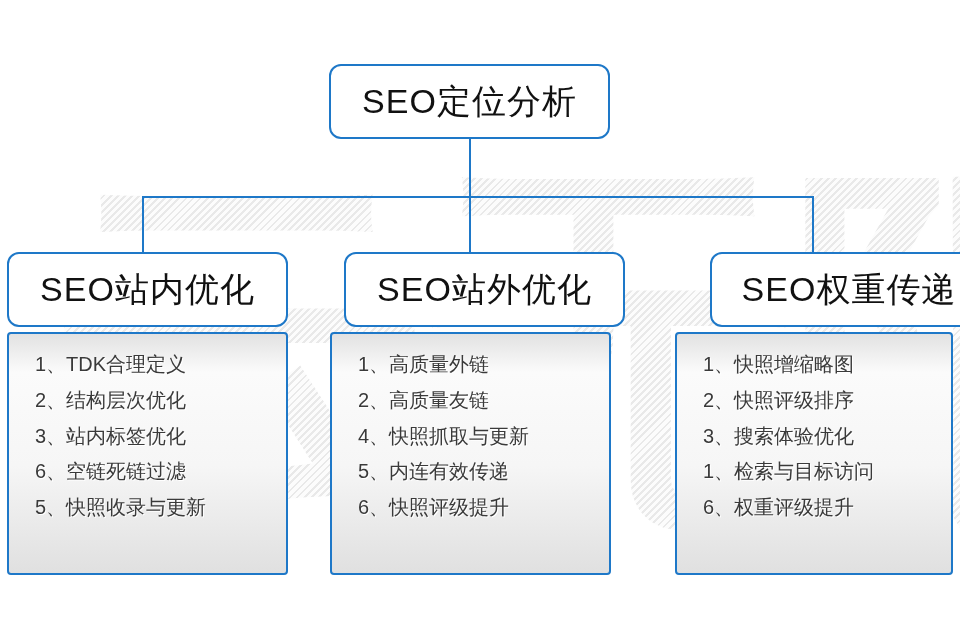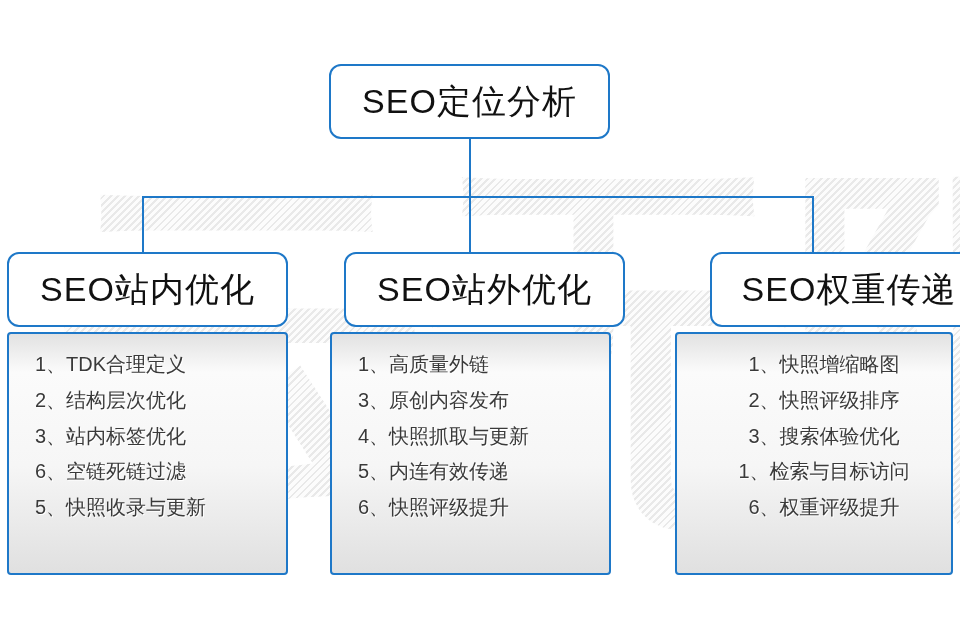--- a/index.html
+++ b/index.html
@@ -78,21 +78,21 @@
     top: 332px;
     height: 243px;
     border: 2px solid #1e78c8;
     border-radius: 4px;
     background: linear-gradient(180deg, #e2e2e2 0%, #fbfbfb 16%, #f6f6f6 55%, #e0e0e0 100%);
     z-index: 2;
     overflow: hidden;
   }
   .panel-1 { left: 7px;   width: 281px; }
   .panel-2 { left: 330px; width: 281px; }
-  .panel-3 { left: 675px; width: 278px; text-align: center; }
+  .panel-3 { left: 675px; width: 278px; }
 
   .panel ul {
     margin: 0;
     padding: 13px 6px 0 26px;
     list-style: none;
   }
   .panel li {
     font-size: 20px;
     line-height: 35.8px;
     color: #3a3a3a;
@@ -133,21 +133,21 @@
       <li>2、结构层次优化</li>
       <li>3、站内标签优化</li>
       <li>6、空链死链过滤</li>
       <li>5、快照收录与更新</li>
     </ul>
   </div>
 
   <div class="panel panel-2">
     <ul>
       <li>1、高质量外链</li>
-      <li>3、原创内容发布</li>
+      <li>2、高质量友链</li>
       <li>4、快照抓取与更新</li>
       <li>5、内连有效传递</li>
       <li>6、快照评级提升</li>
     </ul>
   </div>
 
   <div class="panel panel-3">
     <ul>
       <li>1、快照增缩略图</li>
       <li>2、快照评级排序</li>

